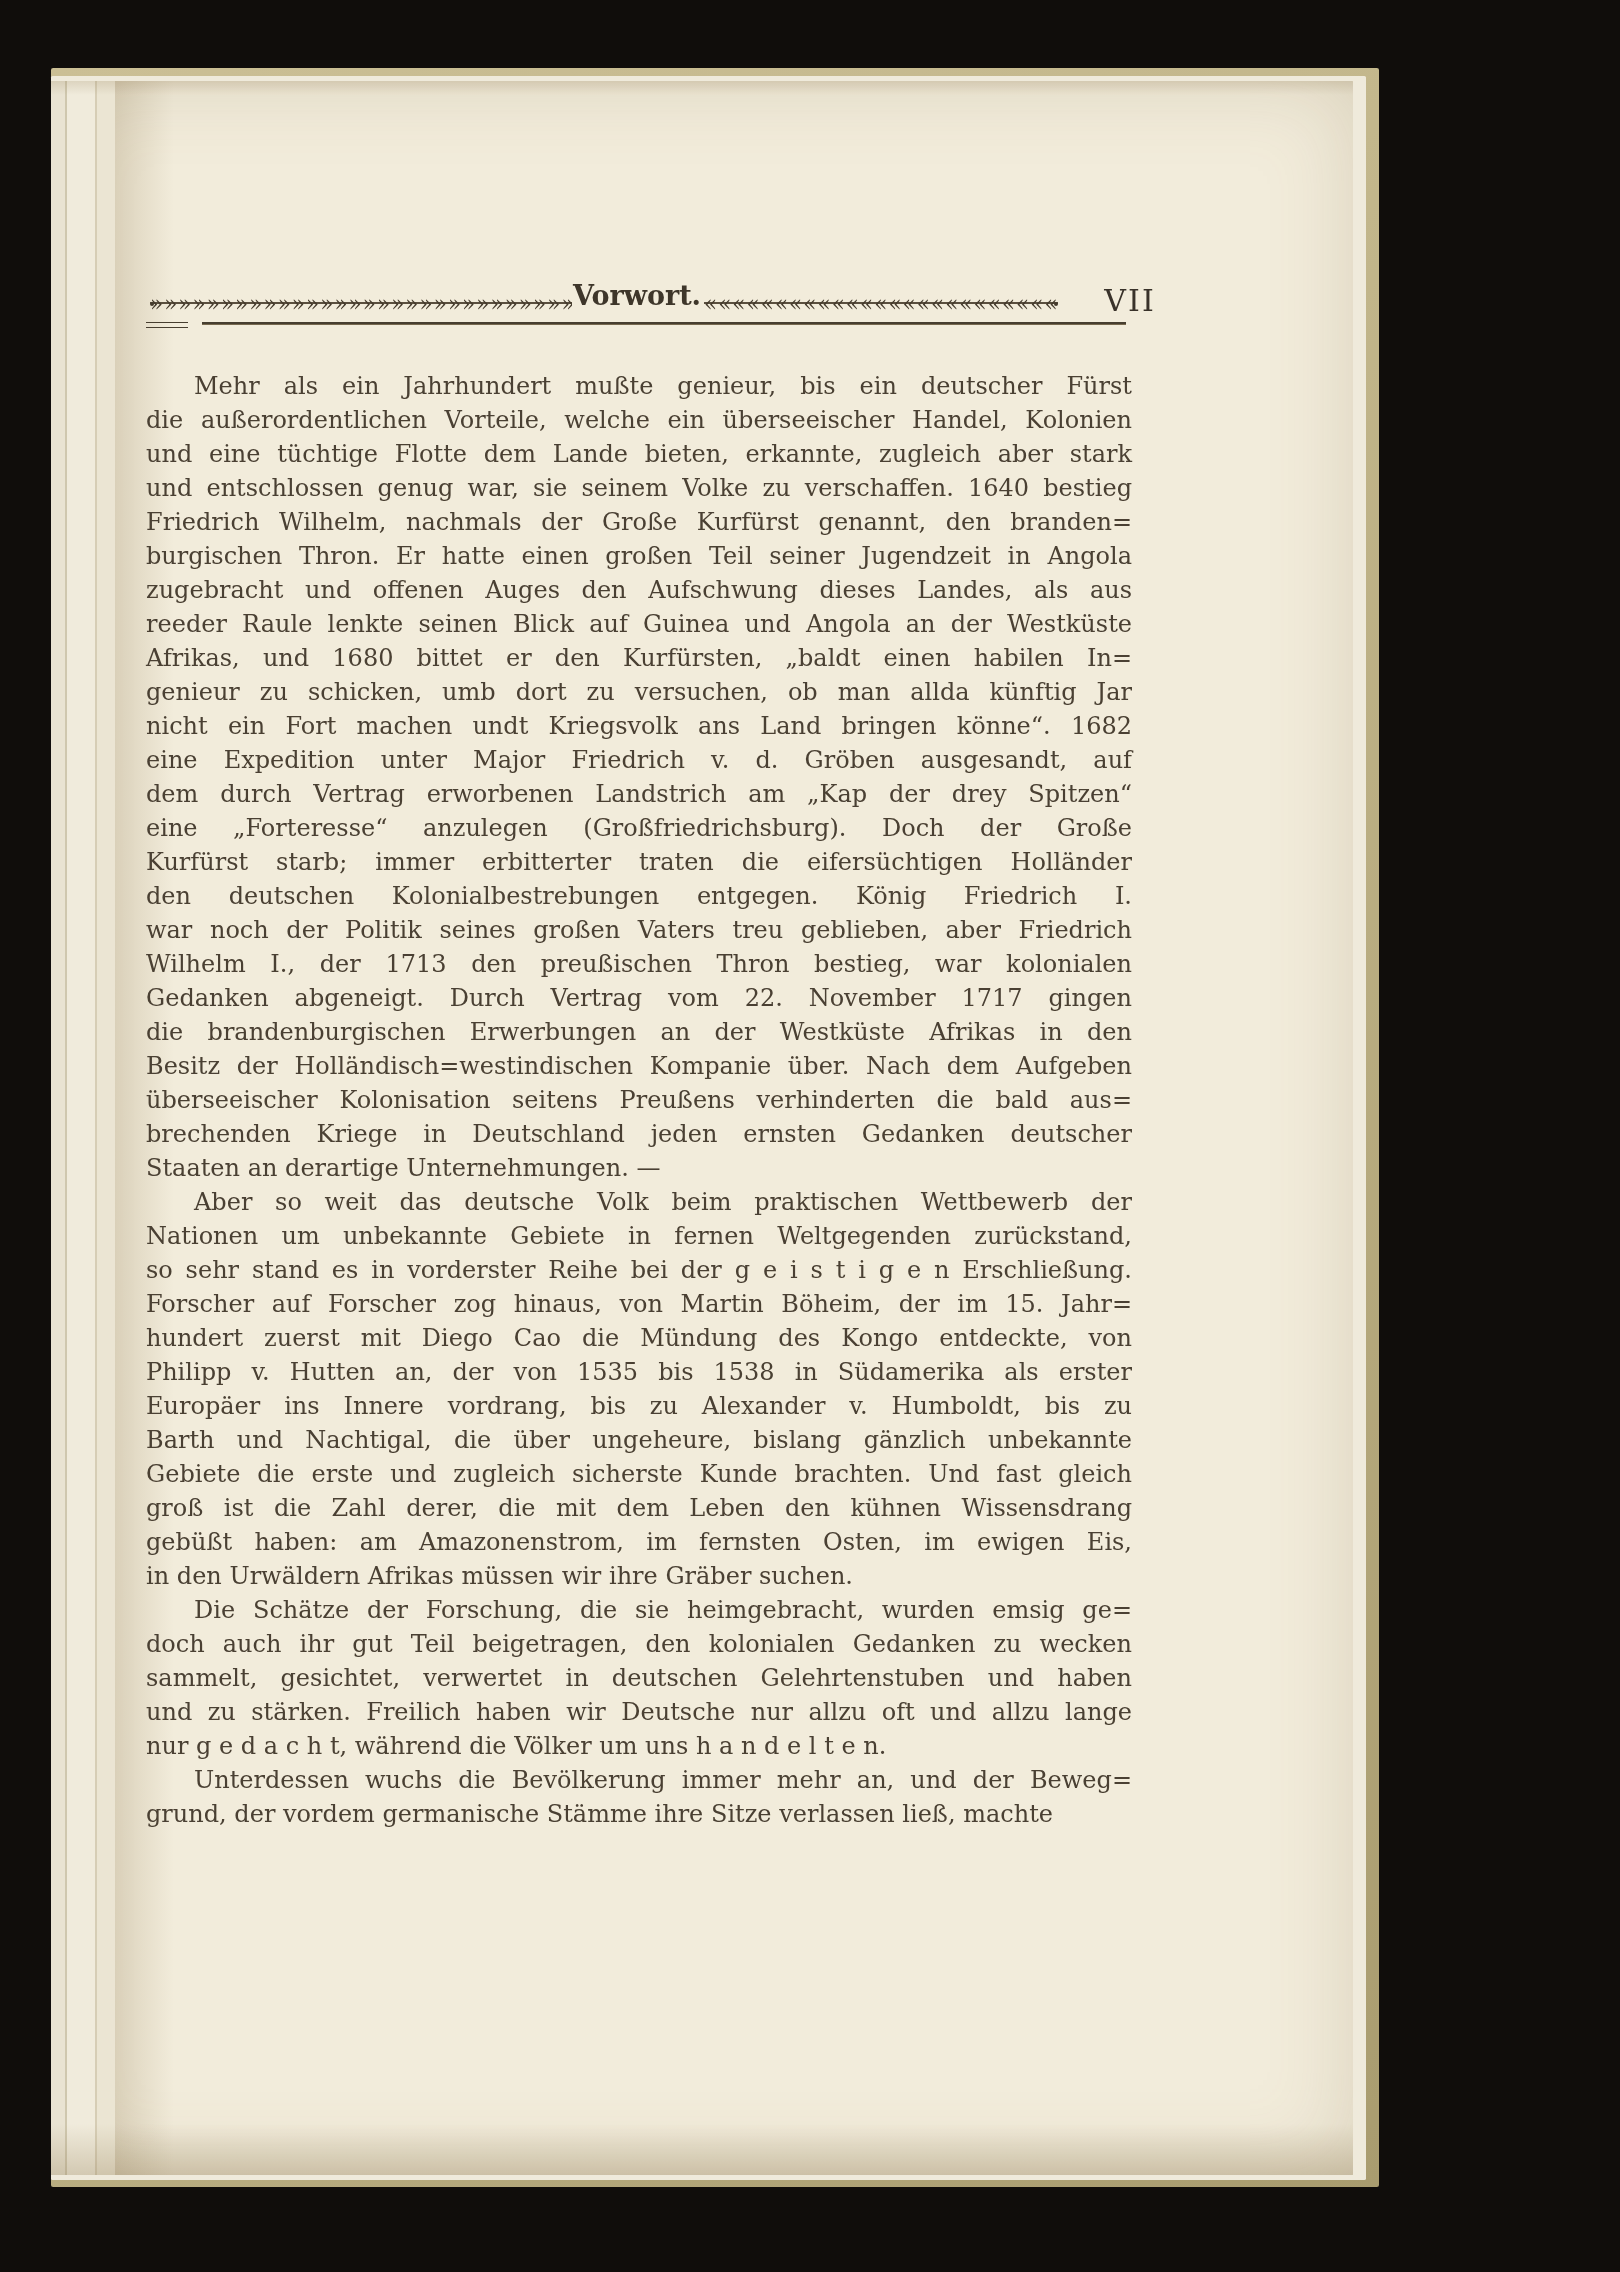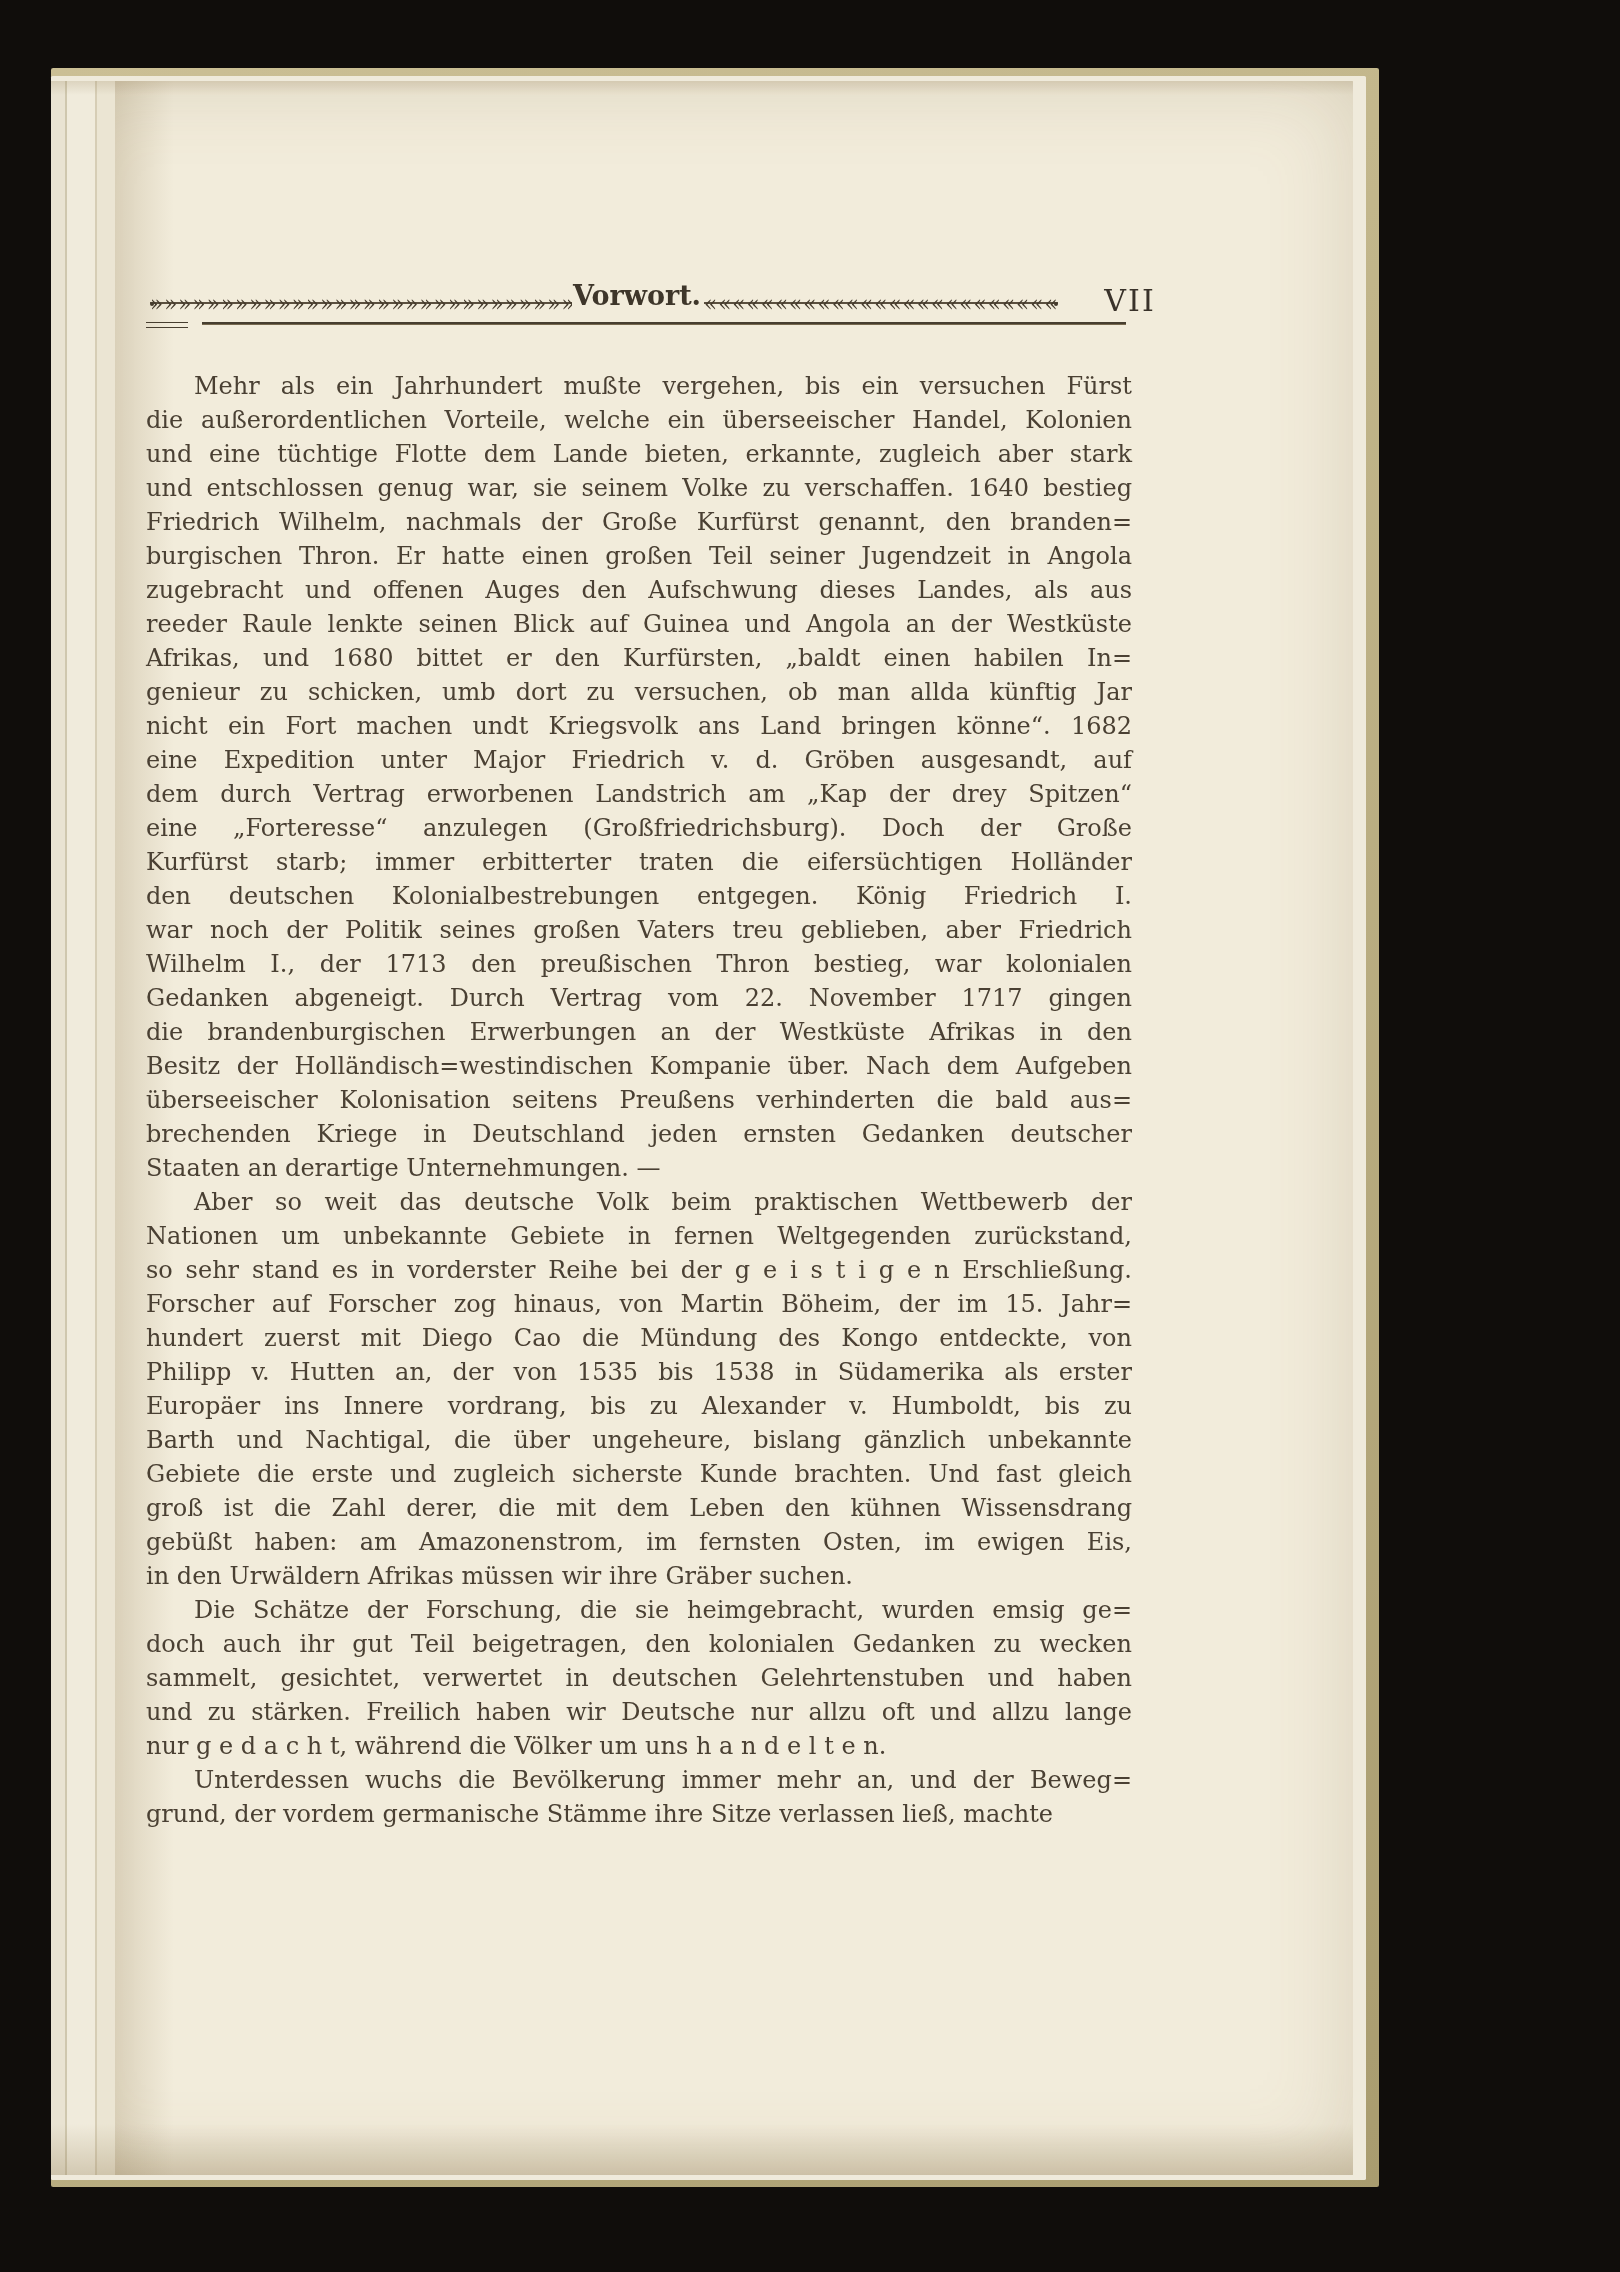--- a/index.html
+++ b/index.html
@@ -68,21 +68,21 @@
 
     <div class="orn orn-left">»»»»»»»»»»»»»»»»»»»»»»»»»»»»»»»»»</div>
     <div class="title">Vorwort.</div>
     <div class="orn orn-right">««««««««««««««««««««««««««««</div>
     <div class="folio">VII</div>
 
     <div class="rule-left"></div>
     <div class="rule-main"></div>
 
     <div class="text-block">
-        <div class="line first">Mehr als ein Jahrhundert mußte vergehen, bis ein versuchen Fürst</div>
+        <div class="line first">Mehr als ein Jahrhundert mußte genieur, bis ein deutscher Fürst</div>
         <div class="line">die außerordentlichen Vorteile, welche ein überseeischer Handel, Kolonien</div>
         <div class="line">und eine tüchtige Flotte dem Lande bieten, erkannte, zugleich aber stark</div>
         <div class="line">und entschlossen genug war, sie seinem Volke zu verschaffen.  1640 bestieg</div>
         <div class="line">Friedrich Wilhelm, nachmals der Große Kurfürst genannt, den branden=</div>
         <div class="line">burgischen Thron.  Er hatte einen großen Teil seiner Jugendzeit in Angola</div>
         <div class="line">zugebracht und offenen Auges den Aufschwung dieses Landes, als aus</div>
         <div class="line">reeder Raule lenkte seinen Blick auf Guinea und Angola an der Westküste</div>
         <div class="line">Afrikas, und 1680 bittet er den Kurfürsten, „baldt einen habilen In=</div>
         <div class="line">genieur zu schicken, umb dort zu versuchen, ob man allda künftig Jar</div>
         <div class="line">nicht ein Fort machen undt Kriegsvolk ans Land bringen könne“.  1682</div>

